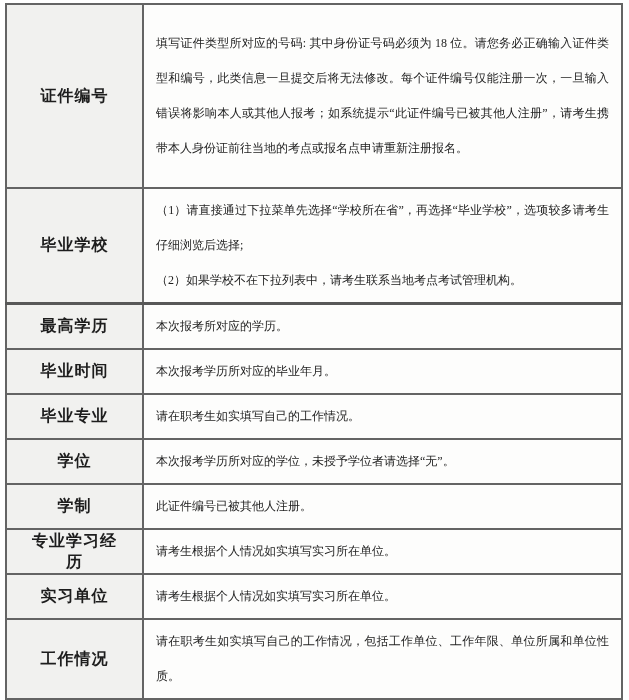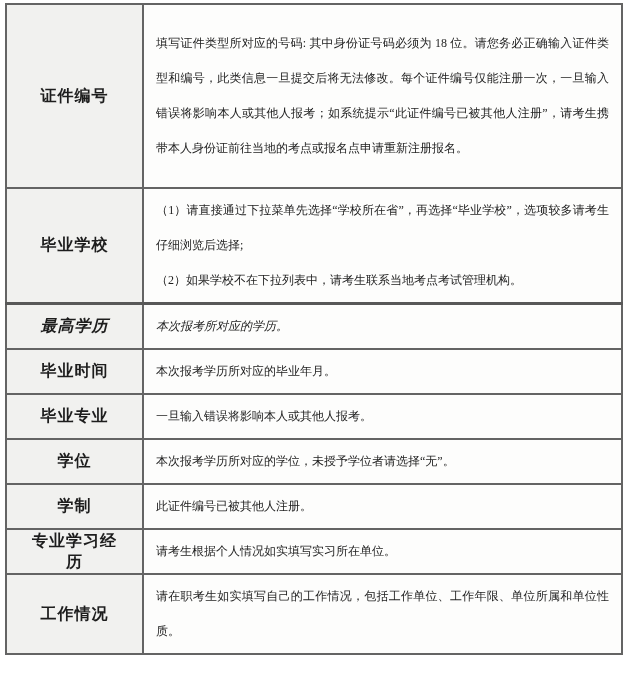--- a/index.html
+++ b/index.html
@@ -58,21 +58,20 @@
   .info-table tr:nth-child(6)  { height: 36px; }
   .info-table tr:nth-child(7)  { height: 43px; }
   .info-table tr:nth-child(8)  { height: 44px; }
   .info-table tr:nth-child(9)  { height: 45px; }
   .info-table tr:nth-child(10) { height: 72px; }
   
   .info-table tr.heavy-top th,
   .info-table tr.heavy-top td {
     border-top-width: 3px;
     border-top-color: #585858;
-    font-style: italic;
   }
 </style>
 </head>
 <body>
 
 <div class="page">
   <table class="info-table">
     <colgroup>
       <col style="width:137px">
       <col>
@@ -90,33 +89,37 @@
       <tr class="heavy-top">
         <th>最高学历</th>
         <td>本次报考所对应的学历。</td>
       </tr>
       <tr>
         <th>毕业时间</th>
         <td>本次报考学历所对应的毕业年月。</td>
       </tr>
       <tr>
         <th>毕业专业</th>
-        <td>一旦输入错误将影响本人或其他人报考。</td>
+        <td>请在职考生如实填写自己的工作情况。</td>
       </tr>
       <tr>
         <th>学位</th>
         <td>本次报考学历所对应的学位，未授予学位者请选择“无”。</td>
       </tr>
       <tr>
         <th>学制</th>
         <td>此证件编号已被其他人注册。</td>
       </tr>
       <tr>
         <th>专业学习经历</th>
         <td>请考生根据个人情况如实填写实习所在单位。</td>
       </tr>
       <tr>
+        <th>实习单位</th>
+        <td>请考生根据个人情况如实填写实习所在单位。</td>
+      </tr>
+      <tr>
         <th>工作情况</th>
         <td>请在职考生如实填写自己的工作情况，包括工作单位、工作年限、单位所属和单位性质。</td>
       </tr>
     </tbody>
   </table>
 </div>
 
 </body></html>

